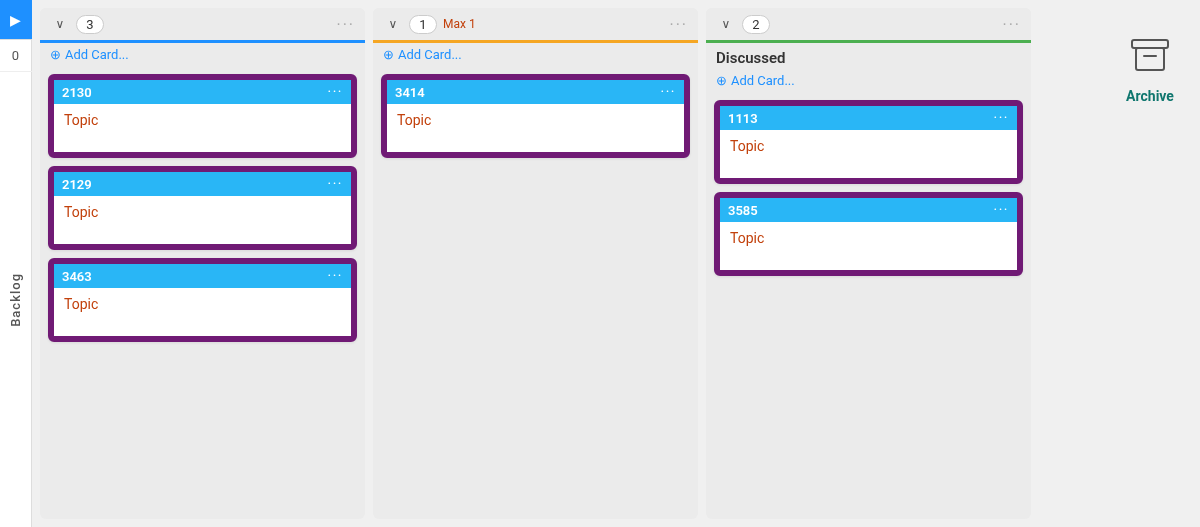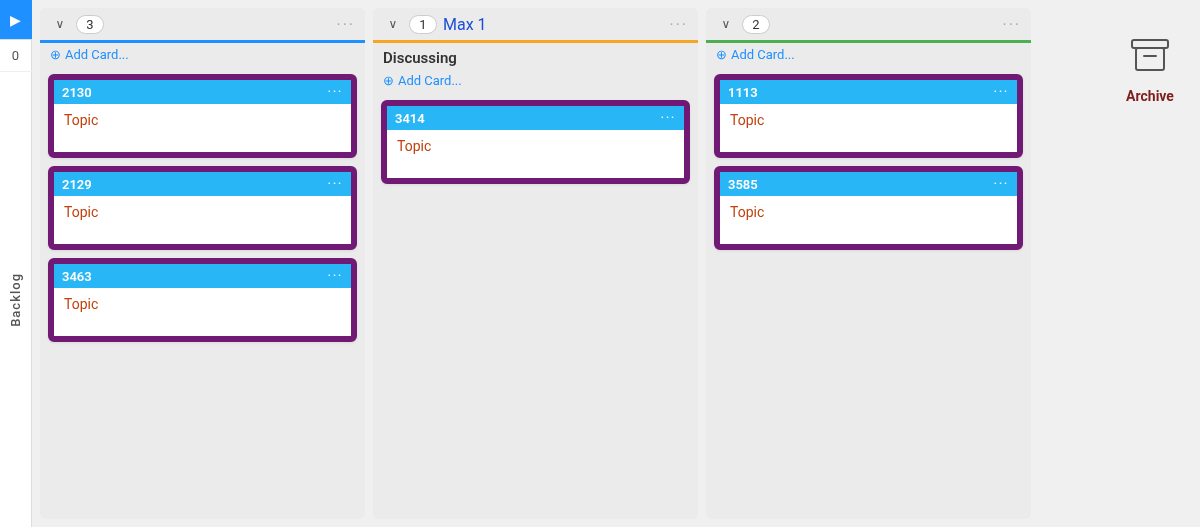--- a/index.html
+++ b/index.html
@@ -106,22 +106,22 @@
       background: #fff;
       border: 1px solid #ccc;
       border-radius: 10px;
       padding: 1px 8px;
       font-size: 13px;
       color: #333;
       min-width: 28px;
       text-align: center;
     }
     .col-max-label {
-      font-size: 16px;
-      color: #1d4ed8;
+      font-size: 12px;
+      color: #c2410c;
     }
     .col-more {
       margin-left: auto;
       color: #aaa;
       cursor: pointer;
       letter-spacing: 2px;
       font-size: 16px;
     }
 
     .column-title-row {
@@ -197,21 +197,21 @@
       width: 52px;
       height: 52px;
       display: flex;
       align-items: center;
       justify-content: center;
       margin-bottom: 6px;
     }
     .archive-label {
       font-size: 14px;
       font-weight: 700;
-      color: #7f1d1d;
+      color: #0f766e;
     }
   </style>
 </head>
 <body>
 
 <div class="backlog-sidebar">
   <div class="backlog-toggle">
     <span>▶</span>
   </div>
   <div class="backlog-count">0</div>
@@ -255,41 +255,41 @@
         </div>
       </div>
     </div>
     <div class="column">
       <div class="column-header yellow-border">
         <div class="col-chevron">∨</div>
         <div class="col-count">1</div>
         <span class="col-max-label">Max 1</span>
         <div class="col-more">···</div>
       </div>
-      <div class="column-title-row">Discussing</div>
       <div class="add-card-row">
         <span>⊕</span>
         <span>Add Card...</span>
       </div>
       <div class="column-cards">
         <div class="card">
           <div class="card-header">
             <span class="card-id">3414</span>
             <span class="card-more">···</span>
           </div>
           <div class="card-body">Topic</div>
         </div>
       </div>
     </div>
     <div class="column">
       <div class="column-header green-border">
         <div class="col-chevron">∨</div>
         <div class="col-count">2</div>
         <div class="col-more">···</div>
       </div>
+      <div class="column-title-row">Discussed</div>
       <div class="add-card-row">
         <span>⊕</span>
         <span>Add Card...</span>
       </div>
       <div class="column-cards">
         <div class="card">
           <div class="card-header">
             <span class="card-id">1113</span>
             <span class="card-more">···</span>
           </div>

